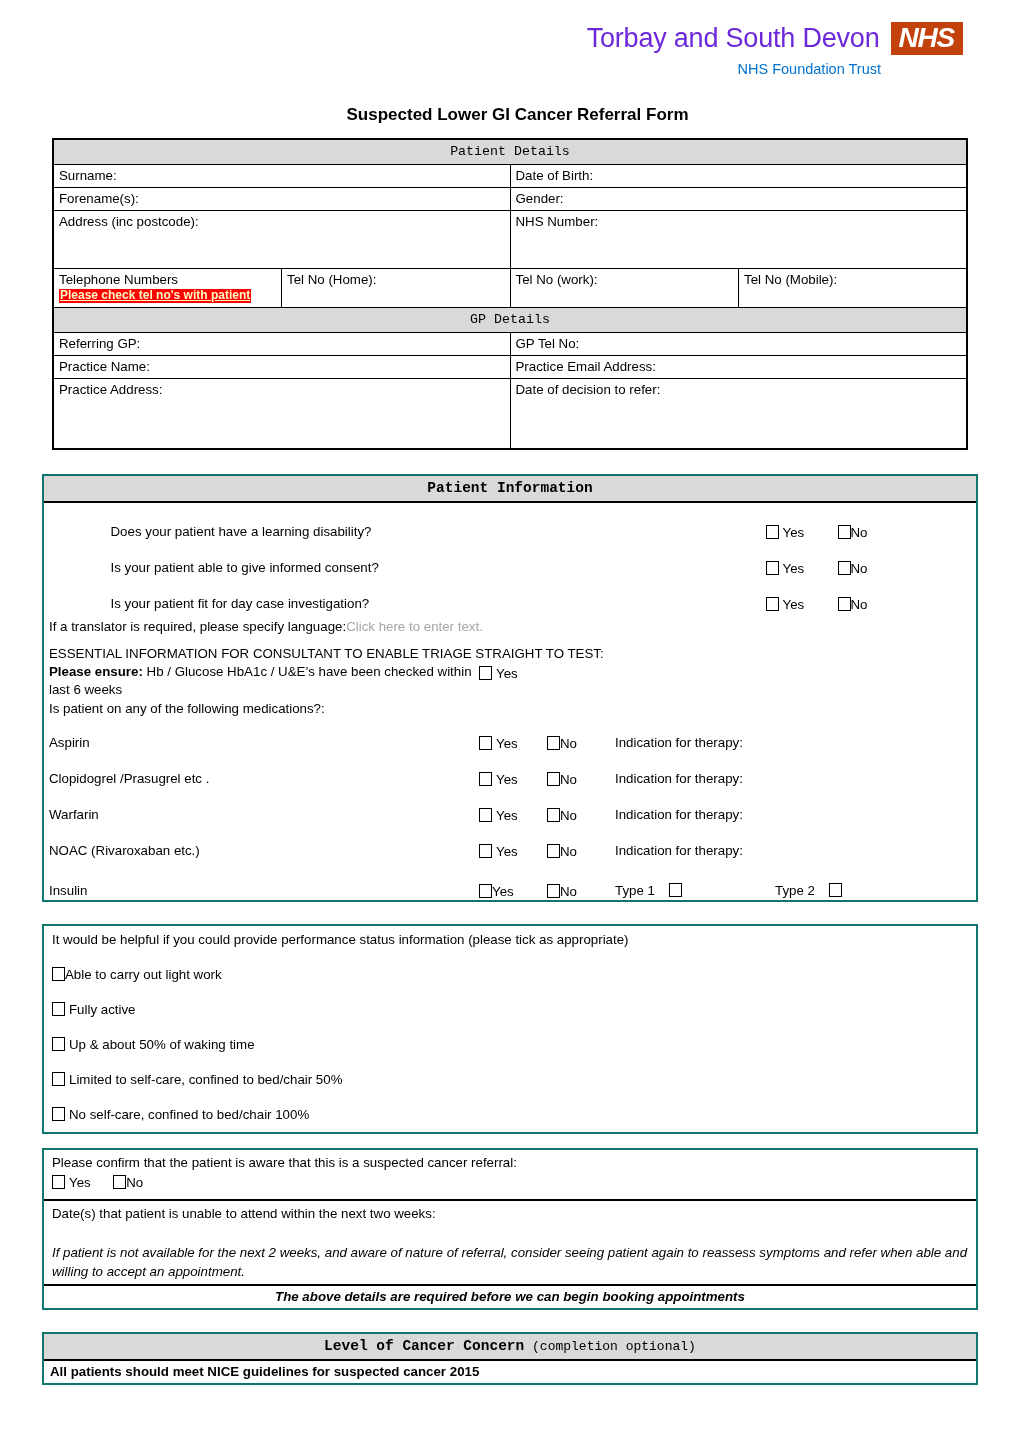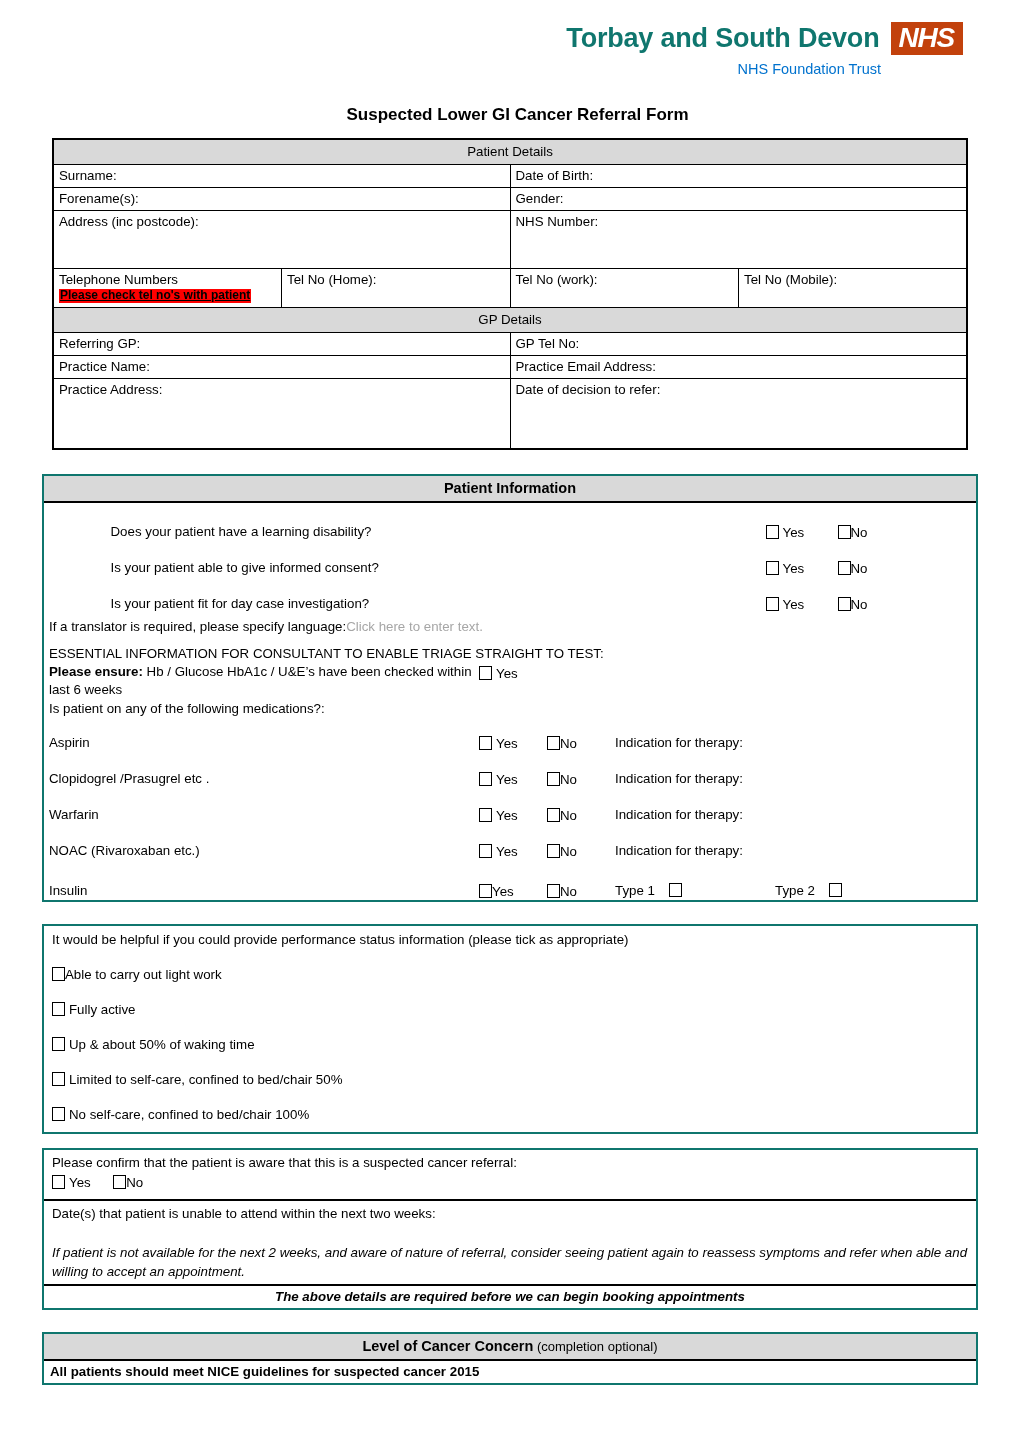--- a/index.html
+++ b/index.html
@@ -18,23 +18,23 @@
   
   .header {
     padding: 22px 57px 0 0;
     display: flex;
     justify-content: flex-end;
   }
   .logo-block { text-align: right; line-height: 1; }
   .logo-row { display: flex; align-items: center; justify-content: flex-end; gap: 12px; }
   .trust-name {
     font-size: 27px;
-    font-weight: 700;
+    font-weight: 400;
     letter-spacing: -0.2px;
-    color: #0f766e;
+    color: #6d28d9;
   }
   .nhs-box {
     background: #c2410c;
     color: #ffffff;
     font-size: 28px;
     font-weight: bold;
     font-style: italic;
     letter-spacing: -1.2px;
     padding: 1px 9px 3px 7px;
     line-height: 1.05;
@@ -70,30 +70,31 @@
     vertical-align: top;
     font-weight: normal;
     text-align: left;
   }
   .band {
     background: #d9d9d9;
     text-align: center !important;
     font-weight: bold;
     font-size: 14.5px;
     padding: 4px 5px 5px 5px !important;
+    font-family: Liberation Mono, monospace;
   }
   .band .sub { font-weight: normal; font-size: 13px; }
 
   .gap { height: 24px; }
   .gap-sm { height: 13px; }
 
   
   .redhl {
     background: #ff0000;
-    color: #000000;
+    color: #fef9c3;
     font-weight: bold;
     text-decoration: underline;
     font-size: 12px;
     display: inline-block;
     padding: 0 1px;
     line-height: 1.15;
   }
 
   
   .cb {

